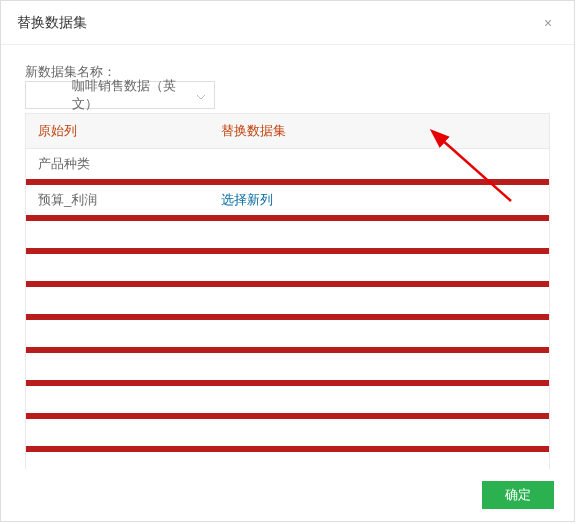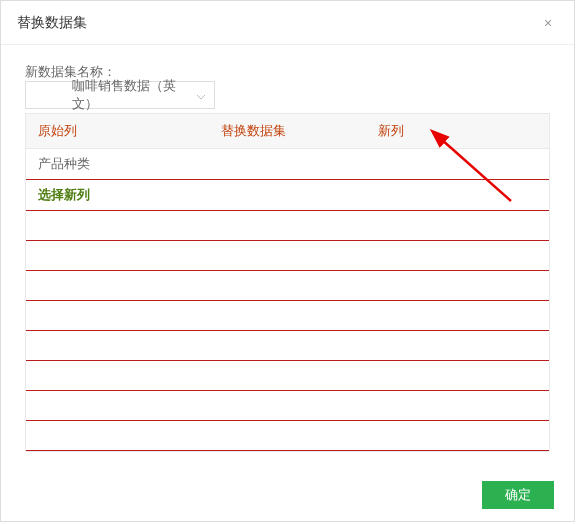--- a/index.html
+++ b/index.html
@@ -91,25 +91,25 @@
       text-align: left;
     }
     .th {
       color: #c2410c;
     }
     .col1 { width: 35%; }
     .col2 { width: 30%; }
     .col3 { width: 35%; border-right: none; }
     .table-body .tr {
       display: flex;
-      border-bottom: 1px solid #b91c1c;
+      border-bottom: 6px solid #b91c1c;
       min-height: 30px;
     }
     .td { color: #666; padding: 6px 12px; }
-    .td.placeholder { color: #4d7c0f; font-weight: bold; }
+    .td.placeholder { color: #0369a1; }
     .td.clickable { cursor: pointer; }
     .tr.empty .td { color: transparent; }
     .hint {
       padding: 14px 24px;
       font-size: 12px;
       color: #999;
       line-height: 1.7;
     }
     .dialog-footer {
       position: absolute;
@@ -164,27 +164,27 @@
               <path d="M1 1 L5 5 L9 1" stroke="#bbb" stroke-width="1" fill="none"></path>
             </svg>
         </span>
       </div>
     </div>
 
     <div class="table">
       <div class="table-header">
         <div class="th col1">原始列</div>
         <div class="th col2">替换数据集</div>
-        <div class="th col3">新列</div>
       </div>
       <div class="table-body">
         <div class="tr">
           <div class="td col1">产品种类</div>
         </div>
         <div class="tr">
+          <div class="td col1">预算_利润</div>
           <div class="td col3 clickable placeholder">选择新列</div>
         </div>
         <div class="tr empty">
             <div class="td col1">.</div>
             <div class="td col2"></div>
             <div class="td col3"></div>
           </div>
         <div class="tr empty">
             <div class="td col1">.</div>
             <div class="td col2"></div>

